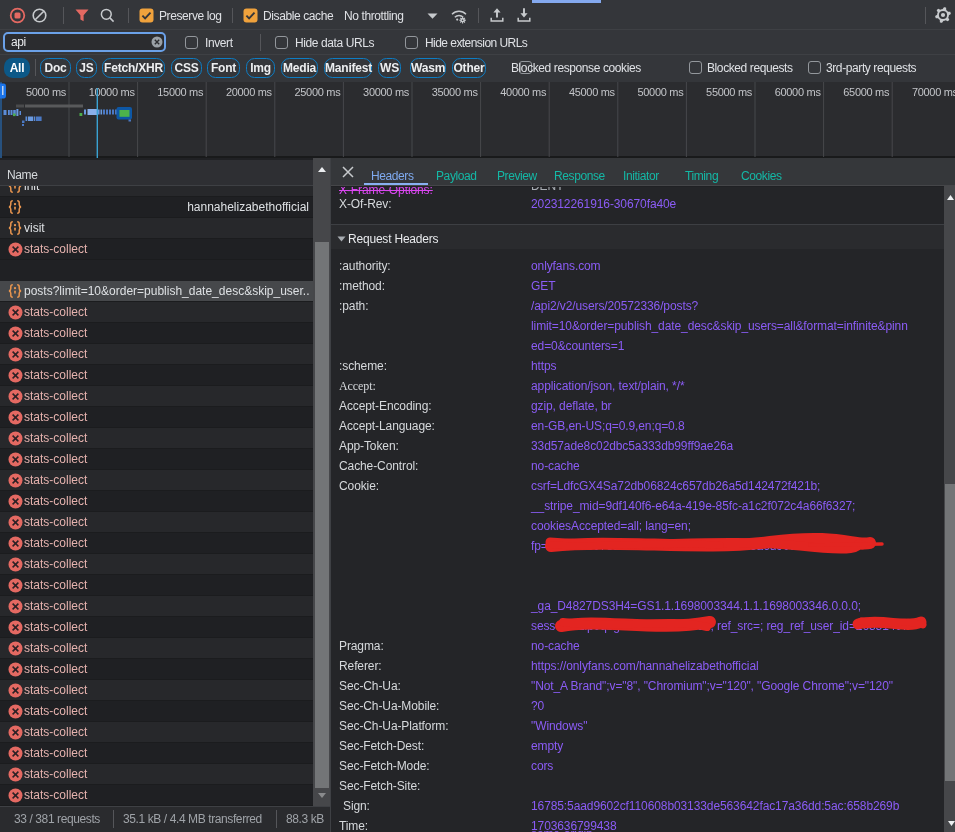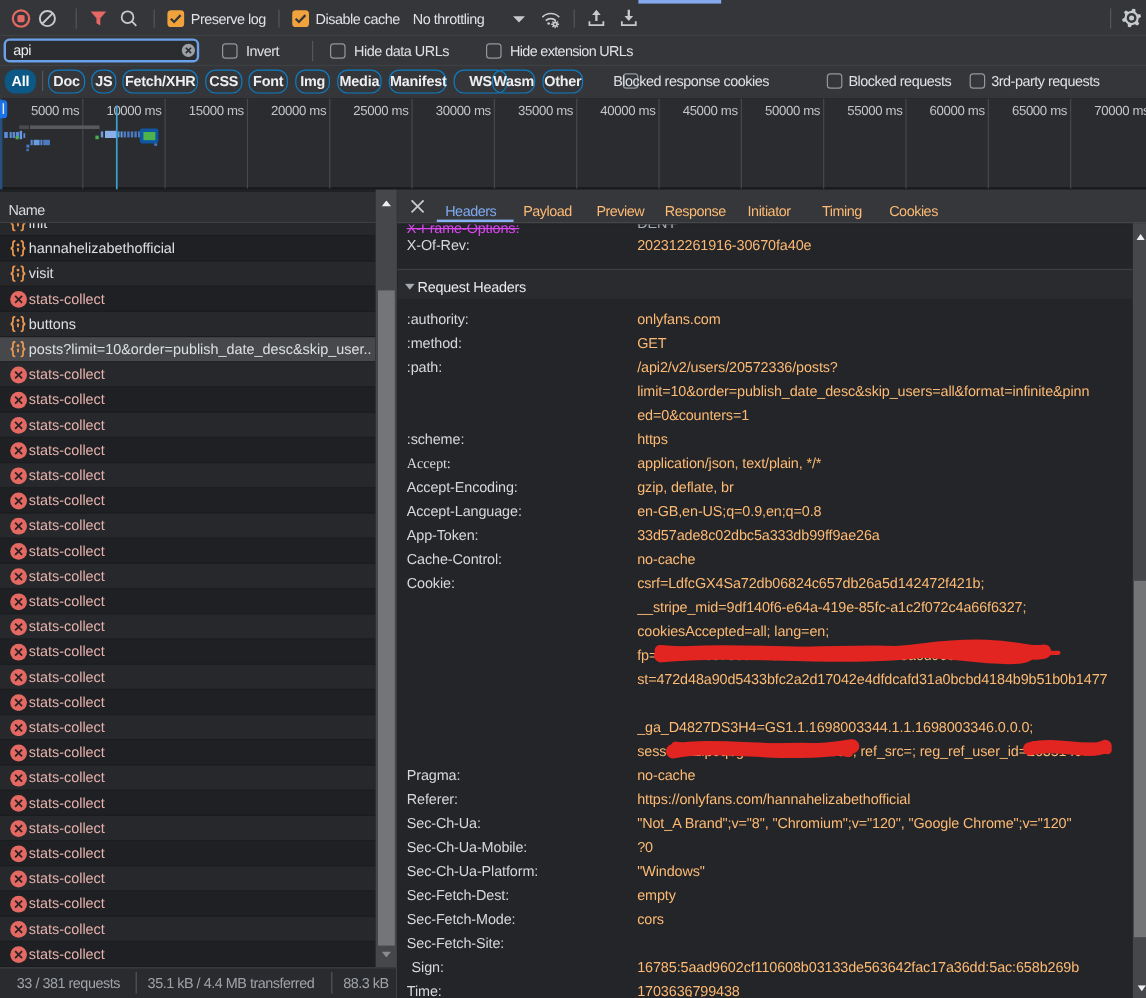--- a/index.html
+++ b/index.html
@@ -7,26 +7,26 @@
   body { font-family:"Liberation Sans", sans-serif; font-size:12px; letter-spacing:-0.4px; color:#dde0e3; }
   #stage { position:absolute; left:0; top:0; width:955px; height:832px; background:#202124; overflow:hidden; }
   .abs { position:absolute; }
   .row21 { position:absolute; left:0; width:313px; height:21px; border-bottom:1px solid #1b1c1e; }
   .rL { background:#27282b; }
   .rD { background:#1f2023; }
   .rS { background:#46484b; }
   .rowlab { position:absolute; left:24px; top:3px; height:15px; line-height:15px; white-space:nowrap; overflow:hidden; letter-spacing:0px; }
   .err { color:#e5b2ae; }
   .kvkey { position:absolute; left:339px; height:16px; line-height:16px; color:#d6d9dc; white-space:nowrap; letter-spacing:-0.1px; }
-  .kvval { position:absolute; left:531px; height:16px; line-height:16px; color:#fdba74; white-space:nowrap; letter-spacing:-0.1px; }
+  .kvval { position:absolute; left:531px; height:16px; line-height:16px; color:#8b5cf6; white-space:nowrap; letter-spacing:-0.1px; }
   .tsep { position:absolute; width:1px; background:#55565a; }
   .cklab { position:absolute; height:16px; line-height:16px; color:#dfe1e5; white-space:nowrap; }
   .pill { position:absolute; top:58px; height:20px; border:1px solid #0d7dc4; border-radius:8.5px; color:#eceef0; text-align:center; line-height:18px; font-weight:bold; letter-spacing:-0.2px; }
   .ucb { position:absolute; width:13px; height:13px; border:1.5px solid #93979c; border-radius:3px; background:transparent; }
-  .tab { position:absolute; top:168px; height:16px; line-height:16px; color:#fdba74; white-space:nowrap; }
+  .tab { position:absolute; top:168px; height:16px; line-height:16px; color:#14b8a6; white-space:nowrap; }
 </style>
 </head>
 <body>
 <div id="stage">
 
   <div class="abs" style="left:0;top:0;width:955px;height:30px;background:#34363a;border-bottom:1px solid #3e4044;"></div>
 
   <div class="abs" style="left:532px;top:0;width:69px;height:3px;background:#84a9ef;"></div>
 
   <svg class="abs" style="left:9px;top:7px;" width="17" height="17" viewBox="0 0 17 17">
@@ -122,21 +122,21 @@
   <div class="pill" style="left:4px;width:26px;background:#0c5887;border:none;line-height:20px;color:#fff;">All</div>
   <div class="tsep" style="left:35px;top:59px;height:17px;"></div>
   <div class="pill" style="left:40px;width:31px;">Doc</div>
   <div class="pill" style="left:76px;width:21px;">JS</div>
   <div class="pill" style="left:102px;width:63px;">Fetch/XHR</div>
   <div class="pill" style="left:171px;width:31px;">CSS</div>
   <div class="pill" style="left:207px;width:33px;">Font</div>
   <div class="pill" style="left:246px;width:29px;">Img</div>
   <div class="pill" style="left:281px;width:37px;">Media</div>
   <div class="pill" style="left:324px;width:48px;">Manifest</div>
-  <div class="pill" style="left:378px;width:45px;">WS</div>
+  <div class="pill" style="left:378px;width:23px;">WS</div>
   <div class="pill" style="left:410px;width:36px;">Wasm</div>
   <div class="pill" style="left:452px;width:34px;">Other</div>
   <div class="ucb" style="left:519px;top:61px;"></div>
   <div class="cklab" style="left:511px;top:60px;">Blocked response cookies</div>
   <div class="ucb" style="left:689px;top:61px;"></div>
   <div class="cklab" style="left:707px;top:60px;">Blocked requests</div>
   <div class="ucb" style="left:808px;top:61px;"></div>
   <div class="cklab" style="left:826px;top:60px;">3rd-party requests</div>
 
   <div class="abs" id="overview" style="left:0;top:82px;width:955px;height:76px;background:#2b2c2f;border-bottom:2px solid #191a1b;"></div>
@@ -231,46 +231,37 @@
         </svg>
         <div class="rowlab" style="width:285px;">init</div>
       </div>
   <div class="row21 rD" style="top:11px;">
         <svg class="abs" style="left:8px;top:3px;" width="14" height="14" viewBox="0 0 14 14">
           <path d="M4.8 0.8 Q2.8 0.8 2.8 2.8 V4.6 Q2.8 6.6 1 7 Q2.8 7.4 2.8 9.4 V11.2 Q2.8 13.2 4.8 13.2" fill="none" stroke="#e8954f" stroke-width="1.5"></path>
           <path d="M9.2 0.8 Q11.2 0.8 11.2 2.8 V4.6 Q11.2 6.6 13 7 Q11.2 7.4 11.2 9.4 V11.2 Q11.2 13.2 9.2 13.2" fill="none" stroke="#e8954f" stroke-width="1.5"></path>
           <circle cx="7" cy="4.1" r="1.2" fill="#e8954f"></circle>
           <rect x="6.2" y="6.4" width="1.6" height="3.4" rx="0.8" fill="#e8954f"></rect>
         </svg>
-        <div class="rowlab" style="width:285px;">hannahelizabethofficial</div>
+        <div class="rowlab" style="width:285px;text-align:right;">hannahelizabethofficial</div>
       </div>
   <div class="row21 rL" style="top:32px;">
         <svg class="abs" style="left:8px;top:3px;" width="14" height="14" viewBox="0 0 14 14">
           <path d="M4.8 0.8 Q2.8 0.8 2.8 2.8 V4.6 Q2.8 6.6 1 7 Q2.8 7.4 2.8 9.4 V11.2 Q2.8 13.2 4.8 13.2" fill="none" stroke="#e8954f" stroke-width="1.5"></path>
           <path d="M9.2 0.8 Q11.2 0.8 11.2 2.8 V4.6 Q11.2 6.6 13 7 Q11.2 7.4 11.2 9.4 V11.2 Q11.2 13.2 9.2 13.2" fill="none" stroke="#e8954f" stroke-width="1.5"></path>
           <circle cx="7" cy="4.1" r="1.2" fill="#e8954f"></circle>
           <rect x="6.2" y="6.4" width="1.6" height="3.4" rx="0.8" fill="#e8954f"></rect>
         </svg>
         <div class="rowlab" style="width:285px;">visit</div>
       </div>
   <div class="row21 rD" style="top:53px;">
         <svg class="abs" style="left:8px;top:3px;" width="15" height="15" viewBox="0 0 15 15">
           <circle cx="7.5" cy="7.5" r="7" fill="#e46962"></circle>
           <path d="M4.6 4.6 L10.4 10.4 M10.4 4.6 L4.6 10.4" stroke="#2b2125" stroke-width="1.5"></path>
         </svg>
         <div class="rowlab err" style="width:285px;">stats-collect</div>
-      </div>
-  <div class="row21 rL" style="top:74px;">
-        <svg class="abs" style="left:8px;top:3px;" width="14" height="14" viewBox="0 0 14 14">
-          <path d="M4.8 0.8 Q2.8 0.8 2.8 2.8 V4.6 Q2.8 6.6 1 7 Q2.8 7.4 2.8 9.4 V11.2 Q2.8 13.2 4.8 13.2" fill="none" stroke="#e8954f" stroke-width="1.5"></path>
-          <path d="M9.2 0.8 Q11.2 0.8 11.2 2.8 V4.6 Q11.2 6.6 13 7 Q11.2 7.4 11.2 9.4 V11.2 Q11.2 13.2 9.2 13.2" fill="none" stroke="#e8954f" stroke-width="1.5"></path>
-          <circle cx="7" cy="4.1" r="1.2" fill="#e8954f"></circle>
-          <rect x="6.2" y="6.4" width="1.6" height="3.4" rx="0.8" fill="#e8954f"></rect>
-        </svg>
-        <div class="rowlab" style="width:285px;">buttons</div>
       </div>
   <div class="row21 rS" style="top:95px;">
         <svg class="abs" style="left:8px;top:3px;" width="14" height="14" viewBox="0 0 14 14">
           <path d="M4.8 0.8 Q2.8 0.8 2.8 2.8 V4.6 Q2.8 6.6 1 7 Q2.8 7.4 2.8 9.4 V11.2 Q2.8 13.2 4.8 13.2" fill="none" stroke="#e8954f" stroke-width="1.5"></path>
           <path d="M9.2 0.8 Q11.2 0.8 11.2 2.8 V4.6 Q11.2 6.6 13 7 Q11.2 7.4 11.2 9.4 V11.2 Q11.2 13.2 9.2 13.2" fill="none" stroke="#e8954f" stroke-width="1.5"></path>
           <circle cx="7" cy="4.1" r="1.2" fill="#e8954f"></circle>
           <rect x="6.2" y="6.4" width="1.6" height="3.4" rx="0.8" fill="#e8954f"></rect>
         </svg>
         <div class="rowlab" style="width:285px;">posts?limit=10&amp;order=publish_date_desc&amp;skip_user...</div>
       </div>
@@ -505,21 +496,20 @@
       <div class="kvval" style="left:200px;top:231px;">en-GB,en-US;q=0.9,en;q=0.8</div>
   <div class="kvkey" style="left:8px;top:251px;">App-Token:</div>
       <div class="kvval" style="left:200px;top:251px;">33d57ade8c02dbc5a333db99ff9ae26a</div>
   <div class="kvkey" style="left:8px;top:271px;">Cache-Control:</div>
       <div class="kvval" style="left:200px;top:271px;">no-cache</div>
   <div class="kvkey" style="left:8px;top:291px;">Cookie:</div>
       <div class="kvval" style="left:200px;top:291px;">csrf=LdfcGX4Sa72db06824c657db26a5d142472f421b;</div>
   <div class="kvval" style="left:200px;top:311px;">__stripe_mid=9df140f6-e64a-419e-85fc-a1c2f072c4a66f6327;</div>
   <div class="kvval" style="left:200px;top:331px;">cookiesAccepted=all; lang=en;</div>
   <div class="kvval" style="left:200px;top:351px;">fp=c29a41b07e5d4f18a6b3390d2c7e81f45a6d90c1e4073d1;</div>
-  <div class="kvval" style="left:200px;top:371px;">st=472d48a90d5433bfc2a2d17042e4dfdcafd31a0bcbd4184b9b51b0b1477</div>
   <div class="kvval" style="left:200px;top:411px;">_ga_D4827DS3H4=GS1.1.1698003344.1.1.1698003346.0.0.0;</div>
   <div class="kvval" style="left:200px;top:431px;">sess=fhk2lp0qbg7sdntme49a1c3u; ref_src=; reg_ref_user_id=26351407</div>
   <div class="kvkey" style="left:8px;top:451px;">Pragma:</div>
       <div class="kvval" style="left:200px;top:451px;">no-cache</div>
   <div class="kvkey" style="left:8px;top:471px;">Referer:</div>
       <div class="kvval" style="left:200px;top:471px;">https://onlyfans.com/hannahelizabethofficial</div>
   <div class="kvkey" style="left:8px;top:491px;">Sec-Ch-Ua:</div>
       <div class="kvval" style="left:200px;top:491px;">"Not_A Brand";v="8", "Chromium";v="120", "Google Chrome";v="120"</div>
   <div class="kvkey" style="left:8px;top:511px;">Sec-Ch-Ua-Mobile:</div>
       <div class="kvval" style="left:200px;top:511px;">?0</div>

